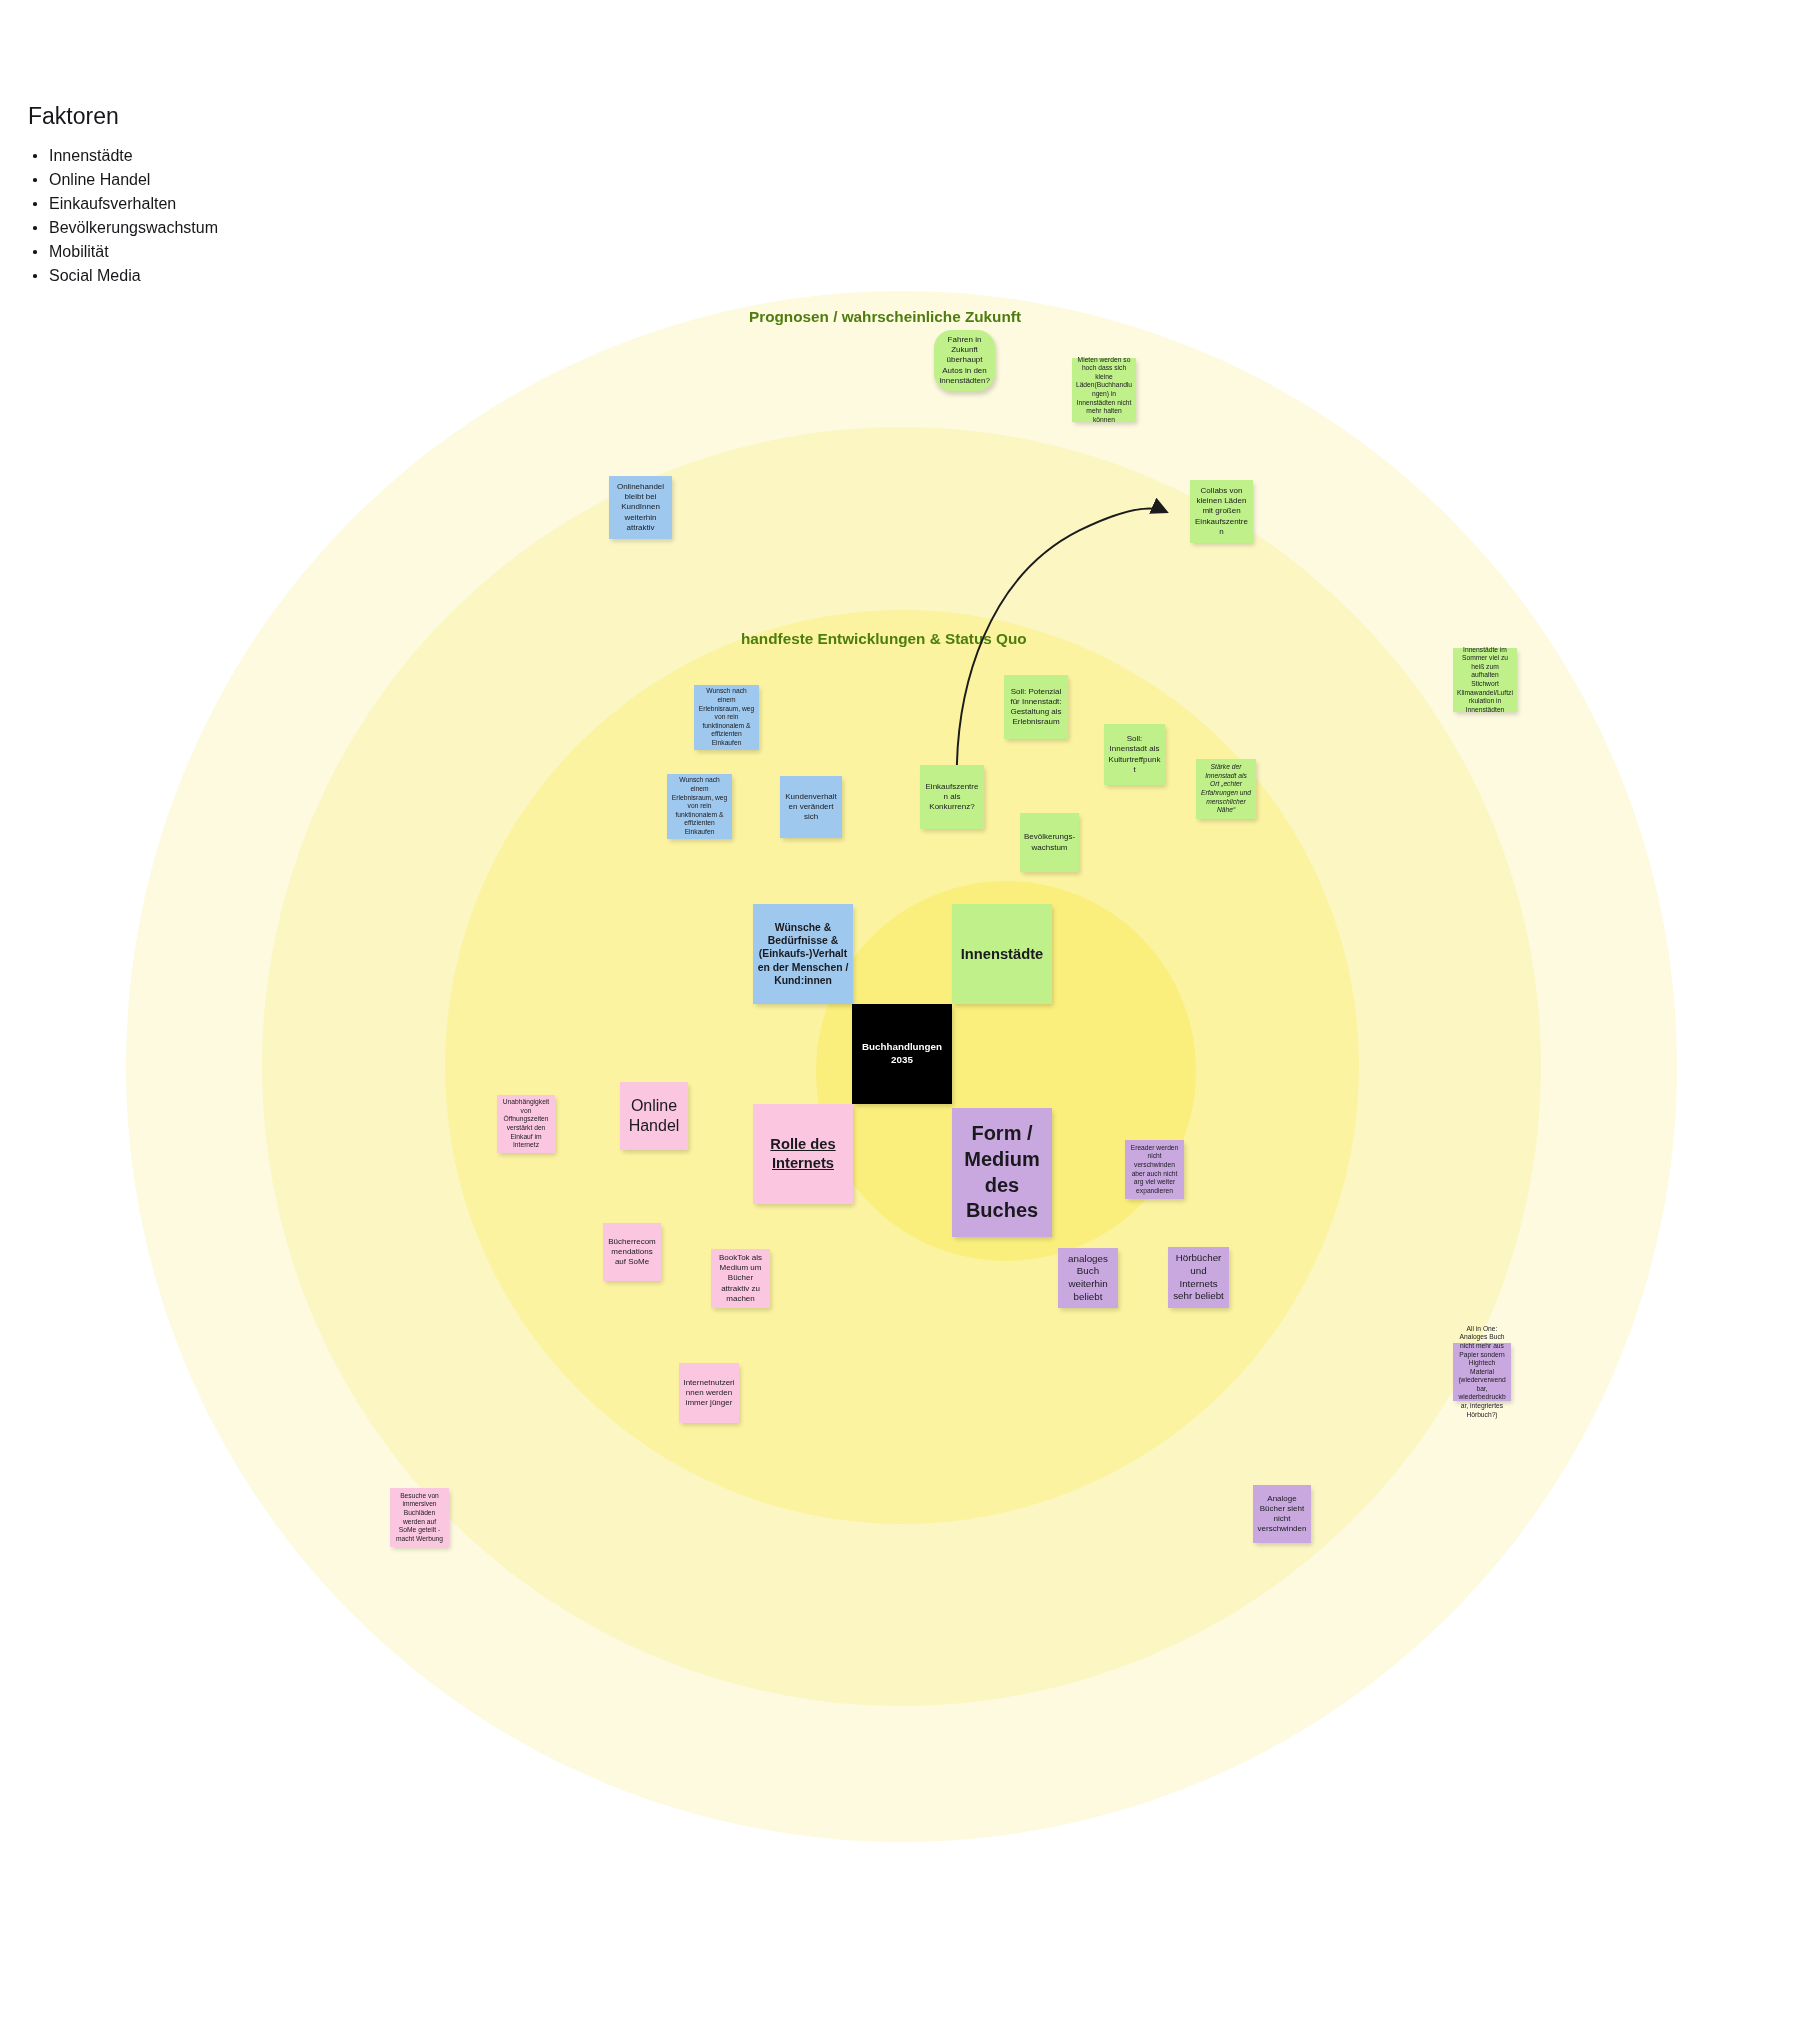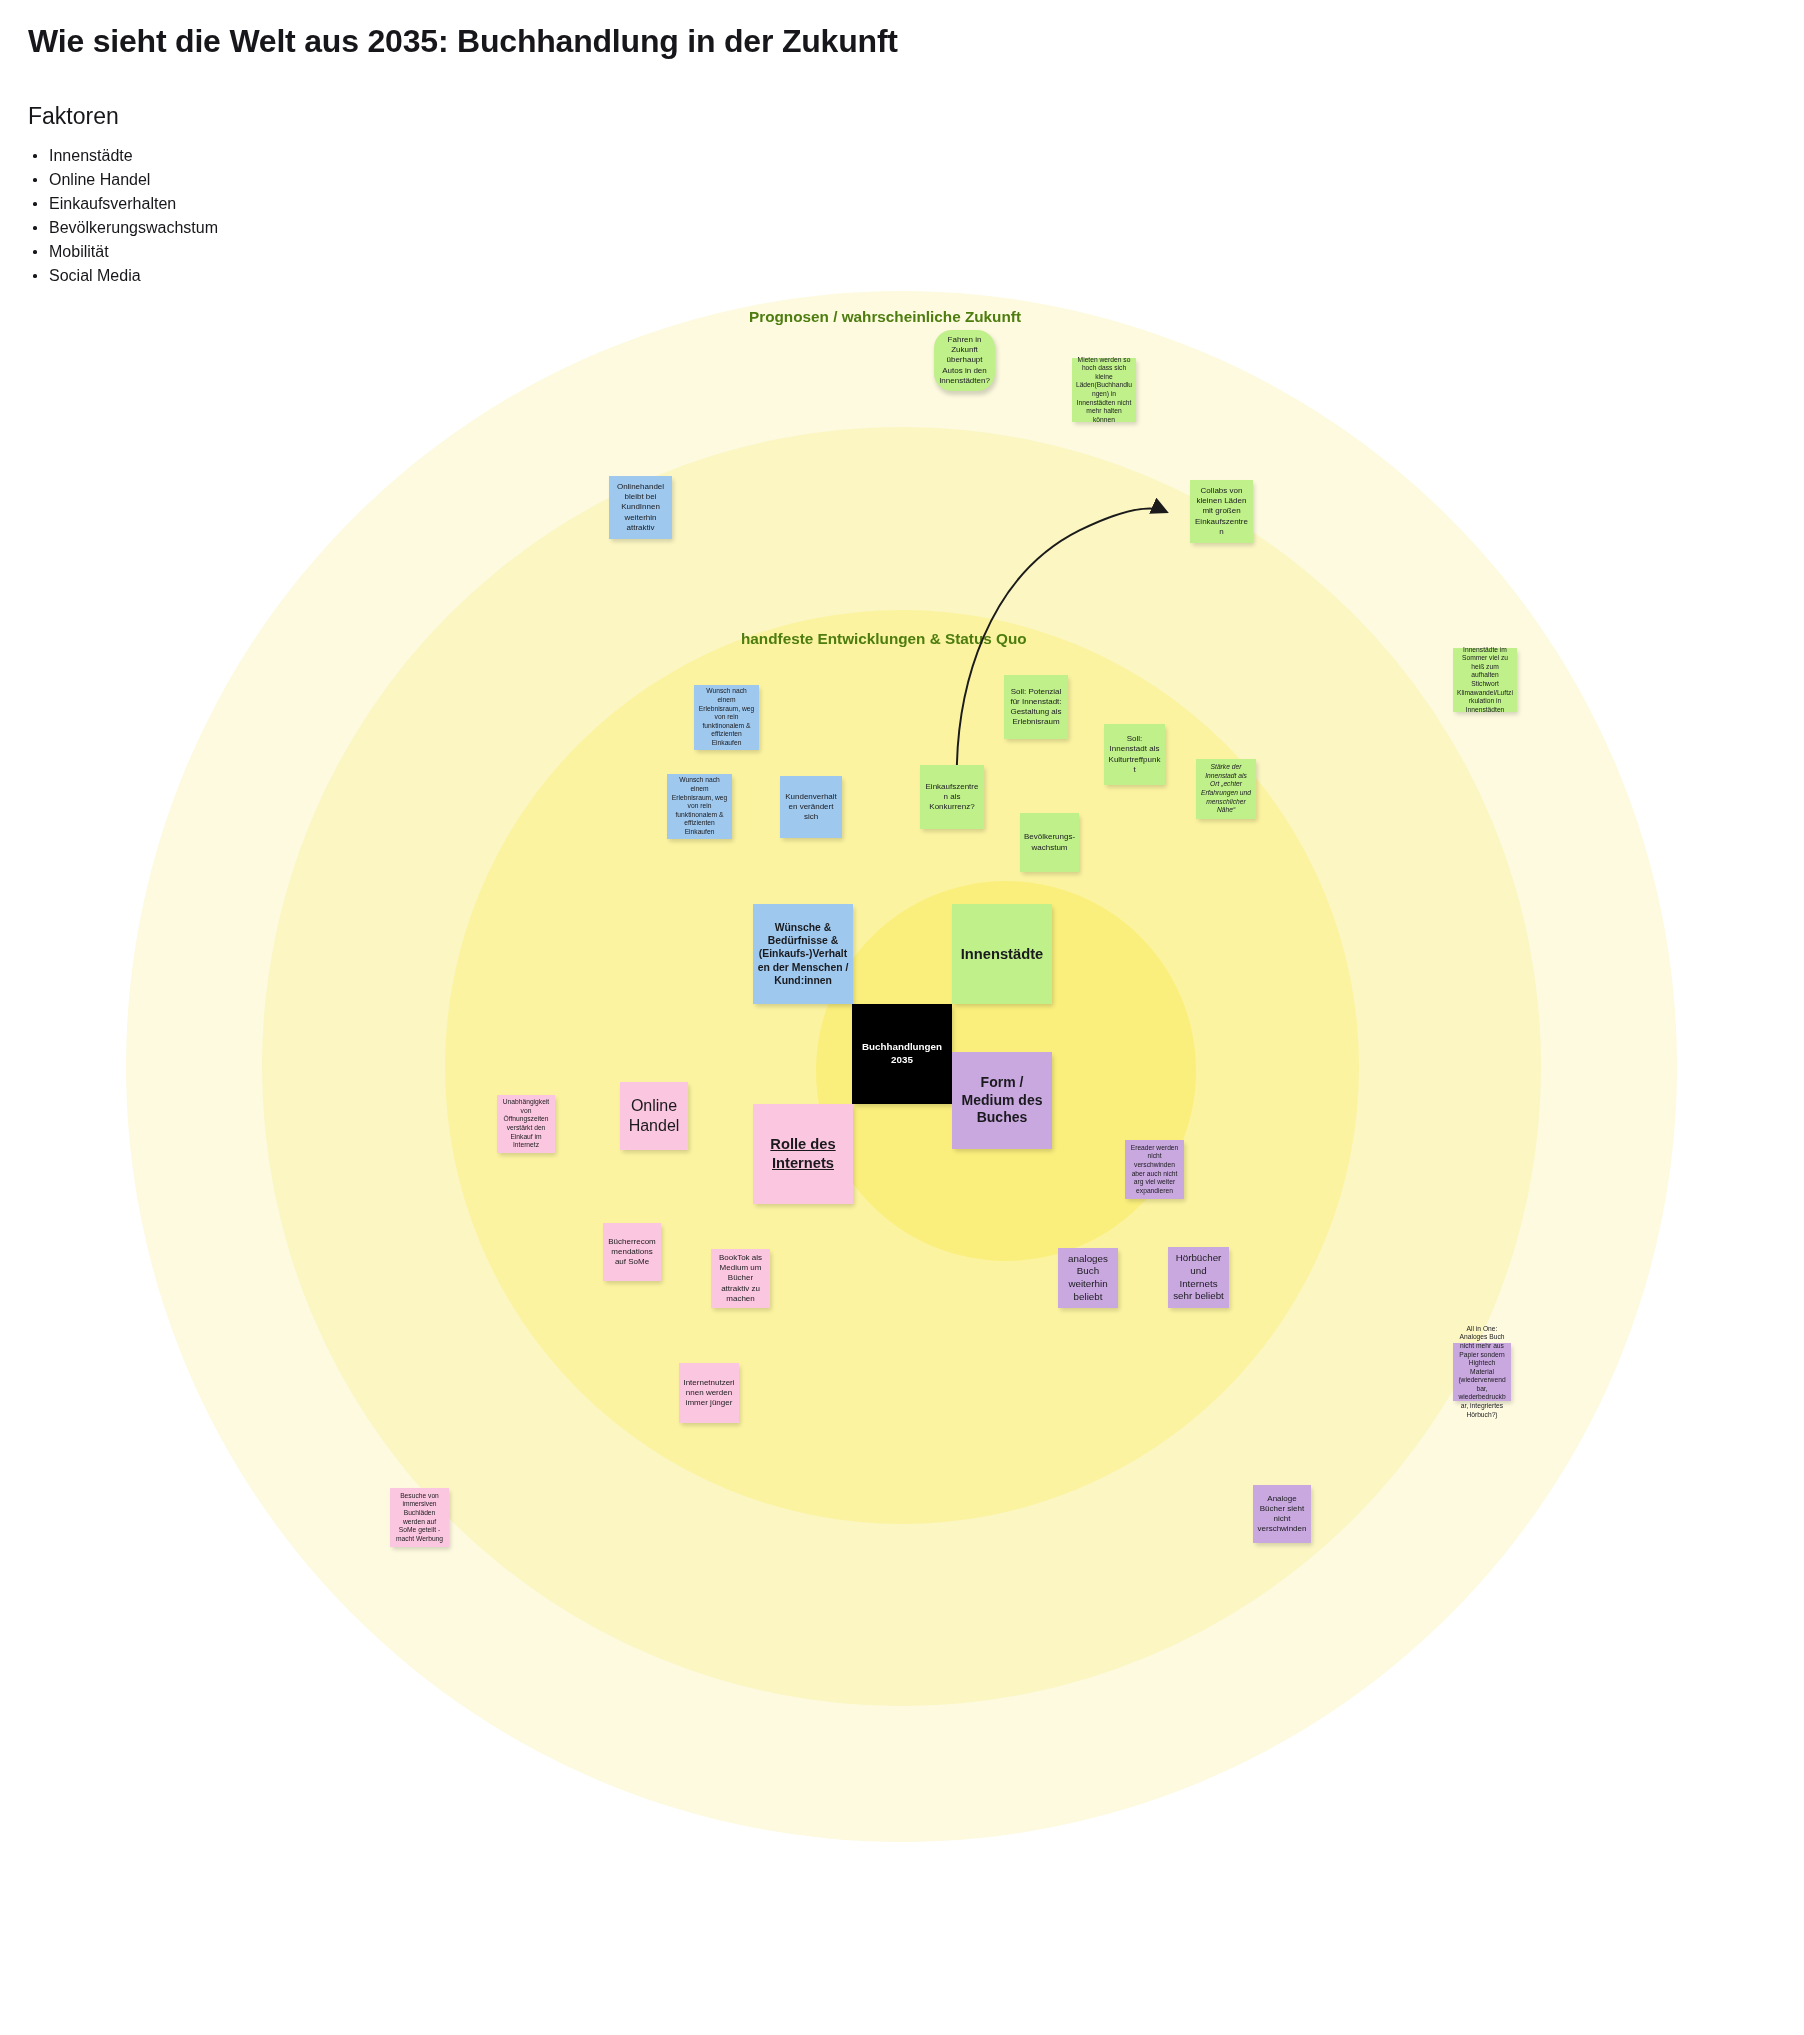--- a/index.html
+++ b/index.html
@@ -69,21 +69,20 @@
   .note.bold{font-weight:bold;}
 
   
   #arrow-layer{position:absolute;left:0;top:0;width:1805px;height:2035px;pointer-events:none;}
 </style>
 </head>
 <body>
 
 <div id="board">
 
-  <div class="title">Wie sieht die Welt aus 2035: Buchhandlung in der Zukunft</div>
   <div class="faktoren-head">Faktoren</div>
   <ul class="faktoren-list">
     <li>Innenstädte</li>
     <li>Online Handel</li>
     <li>Einkaufsverhalten</li>
     <li>Bevölkerungswachstum</li>
     <li>Mobilität</li>
     <li>Social Media</li>
   </ul>
 
@@ -131,21 +130,21 @@
   <div class="note green small" style="left:1020px;top:813px;width:59px;height:59px;">Bevölkerungs-wachstum</div>
 
   <div class="note blue big" style="left:753px;top:904px;width:100px;height:100px;font-size:10.4px;">Wünsche &amp; Bedürfnisse &amp; (Einkaufs-)Verhalten der Menschen / Kund:innen</div>
 
   <div class="note green big" style="left:952px;top:904px;width:100px;height:100px;font-size:14.7px;">Innenstädte</div>
 
   <div class="note black bold" style="left:852px;top:1004px;width:100px;height:100px;font-size:9.8px;">Buchhandlungen 2035</div>
 
   <div class="note pink big" style="left:753px;top:1104px;width:100px;height:100px;font-size:14.7px;text-decoration:underline;">Rolle des Internets</div>
 
-  <div class="note purple big" style="left:952px;top:1052px;width:100px;height:97px;font-size:14px;">Form / Medium des Buches</div>
+  <div class="note purple big" style="left:952px;top:1108px;width:100px;height:129px;font-size:20px;">Form / Medium des Buches</div>
 
   <div class="note pink huge" style="left:620px;top:1082px;width:68px;height:68px;font-size:16px;">Online Handel</div>
 
   <div class="note pink tiny" style="left:497px;top:1095px;width:58px;height:58px;">Unabhängigkeit von Öffnungszeiten verstärkt den Einkauf im Internetz</div>
 
   <div class="note pink small" style="left:603px;top:1223px;width:58px;height:58px;">Bücherrecommendations auf SoMe</div>
 
   <div class="note pink small" style="left:711px;top:1249px;width:59px;height:59px;">BookTok als Medium um Bücher attraktiv zu machen</div>
 
   <div class="note pink small" style="left:679px;top:1363px;width:60px;height:60px;">Internetnutzerinnen werden immer jünger</div>

